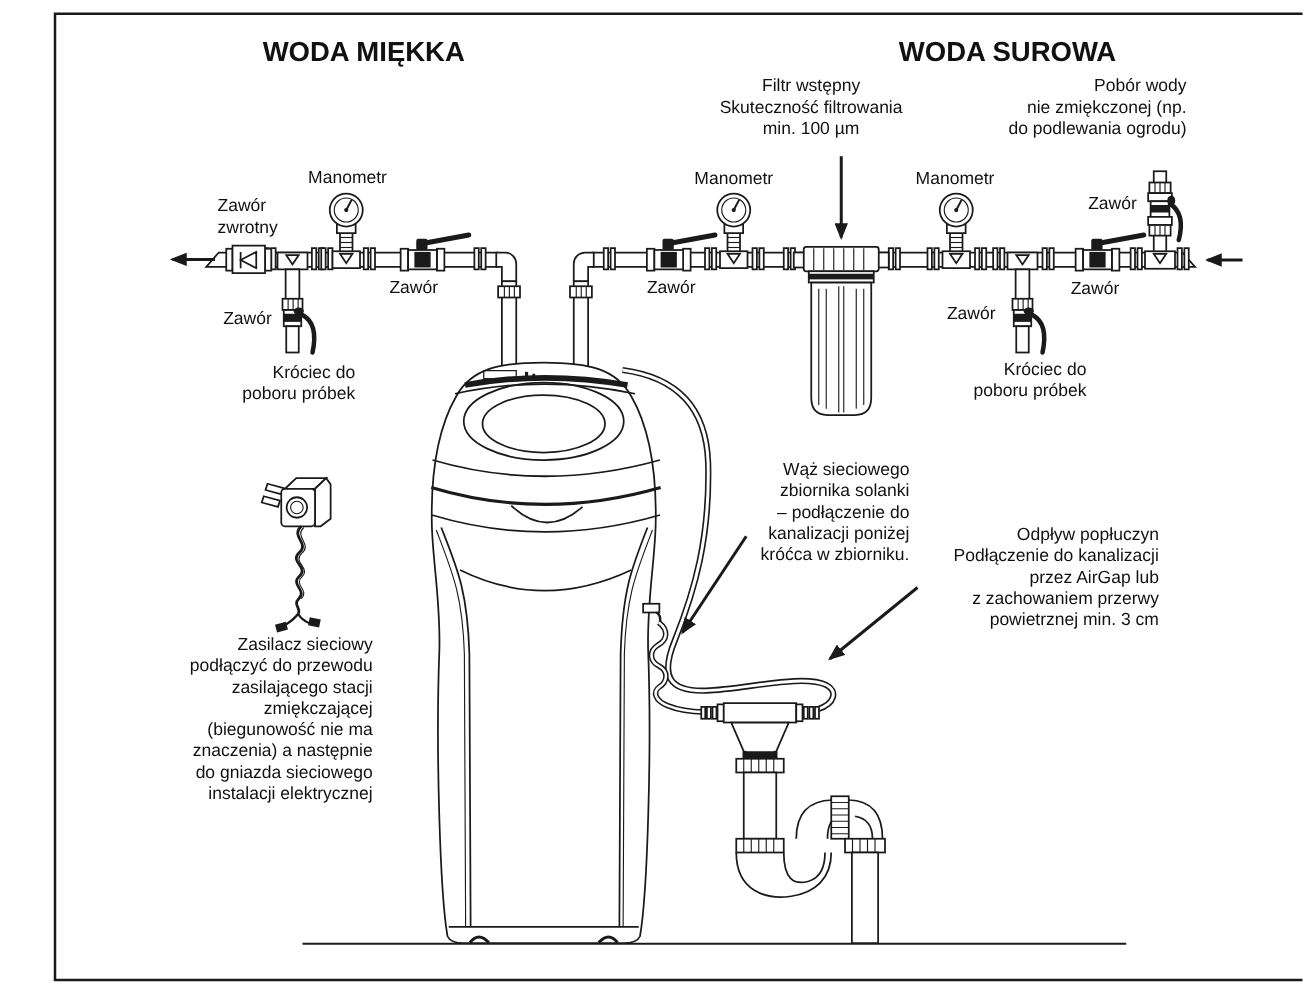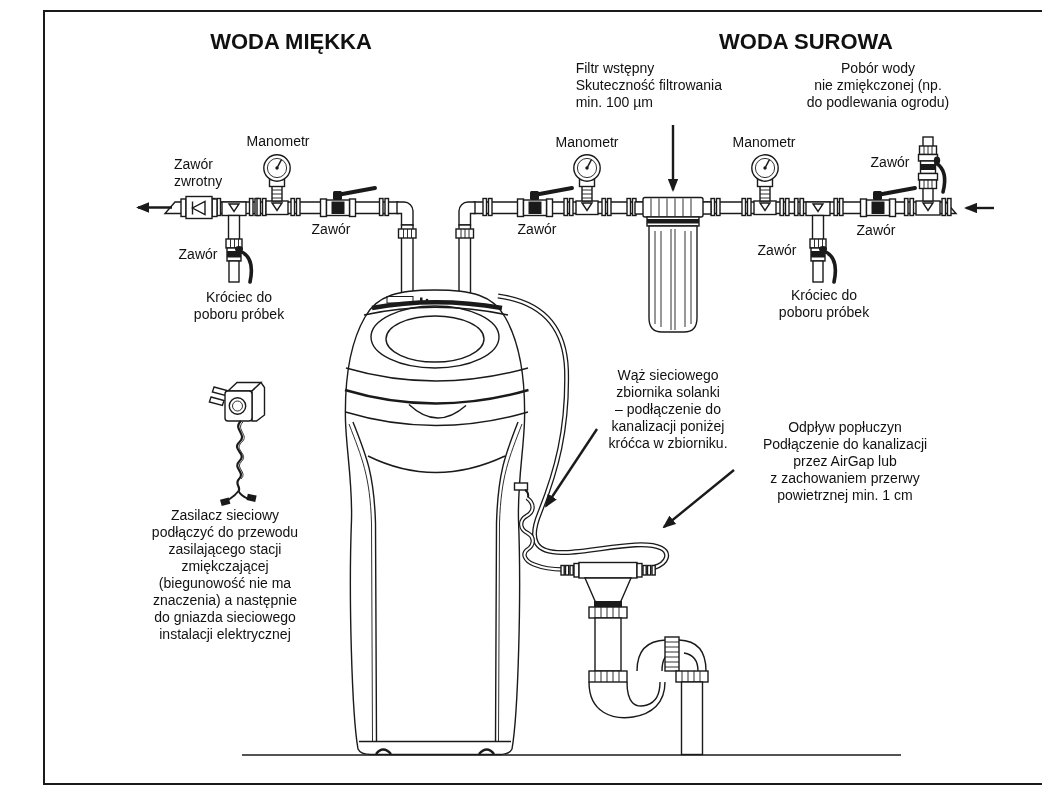--- a/index.html
+++ b/index.html
@@ -11,23 +11,23 @@
   .thin{ fill:none; stroke:#1a1a1a; stroke-width:0.9; }
   .fw  { fill:#ffffff; stroke:#1a1a1a; stroke-width:1.4; }
   .dk  { fill:#1a1a1a; stroke:none; }
   .hoseO { fill:none; stroke:#1a1a1a; stroke-width:5; }
   .hoseI { fill:none; stroke:#ffffff; stroke-width:2.4; }
   .hose2O{ fill:none; stroke:#1a1a1a; stroke-width:4.4; }
   .hose2I{ fill:none; stroke:#ffffff; stroke-width:2; }
   .arrow { fill:none; stroke:#1a1a1a; stroke-width:2.4; }
   .lever { fill:none; stroke:#1a1a1a; stroke-width:3.6; stroke-linecap:round; }
   .lbl { position:absolute; font-size:14px; line-height:17px; color:#111;
-         white-space:pre-line; text-align:center; transform:translateX(-50%); }
+         white-space:pre-line; text-align:right; transform:translateX(-50%); }
   .lbl.la { text-align:left;  transform:none; }
-  .lbl.ra { text-align:left; transform:none; }
+  .lbl.ra { text-align:center; transform:none; }
   .title { position:absolute; transform:translateX(-50%); font-size:22px;
            font-weight:bold; color:#111; white-space:nowrap; }
 </style>
 </head>
 <body>
 
 <div id="stage">
 
 <svg width="1042" height="795" viewBox="0 0 1042 795">
   <defs>
@@ -329,21 +329,21 @@
 
 <div class="lbl" style="left:633px; top:367px;">Wąż sieciowego
 zbiornika solanki
 – podłączenie do
 kanalizacji poniżej
 króćca w zbiorniku.</div>
 <div class="lbl" style="left:810px; top:419px;">Odpływ popłuczyn
 Podłączenie do kanalizacji
 przez AirGap lub
 z zachowaniem przerwy
-powietrznej min. 1 cm</div>
+powietrznej min. 3 cm</div>
 <div class="lbl" style="left:190px; top:507px;">Zasilacz sieciowy
 podłączyć do przewodu
 zasilającego stacji
 zmiękczającej
 (biegunowość nie ma
 znaczenia) a następnie
 do gniazda sieciowego
 instalacji elektrycznej</div>
 
 </div>

